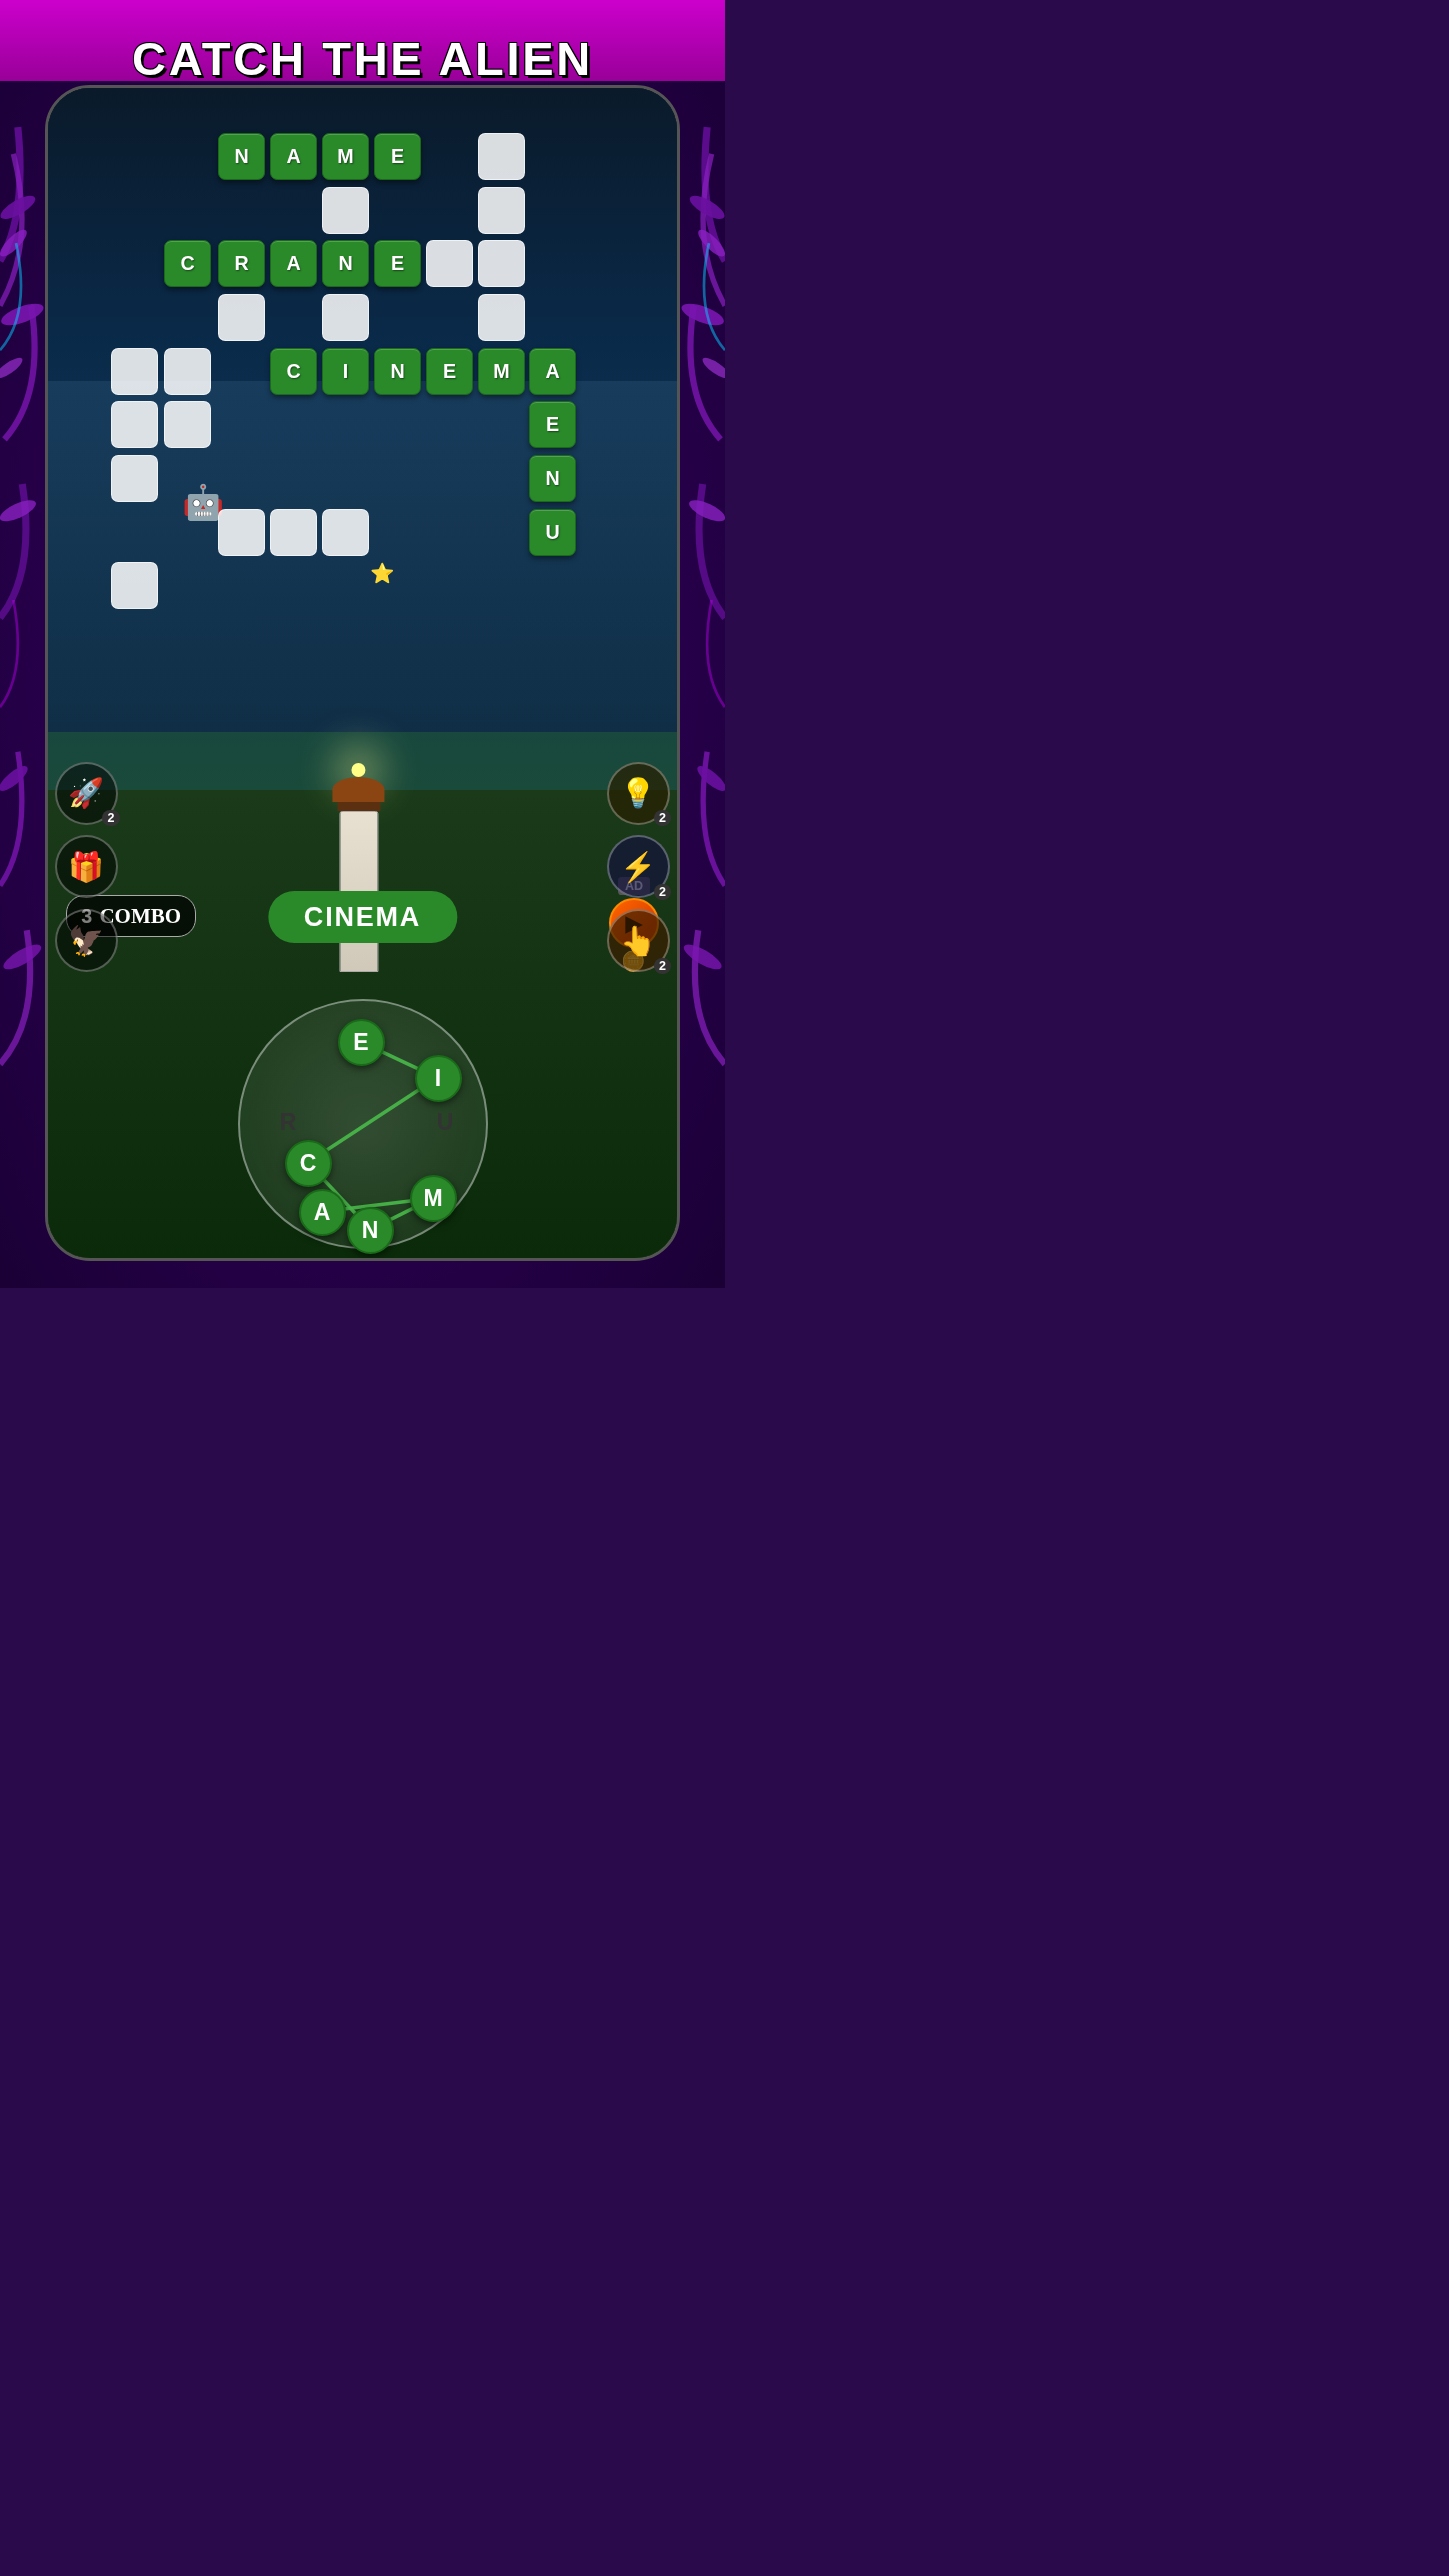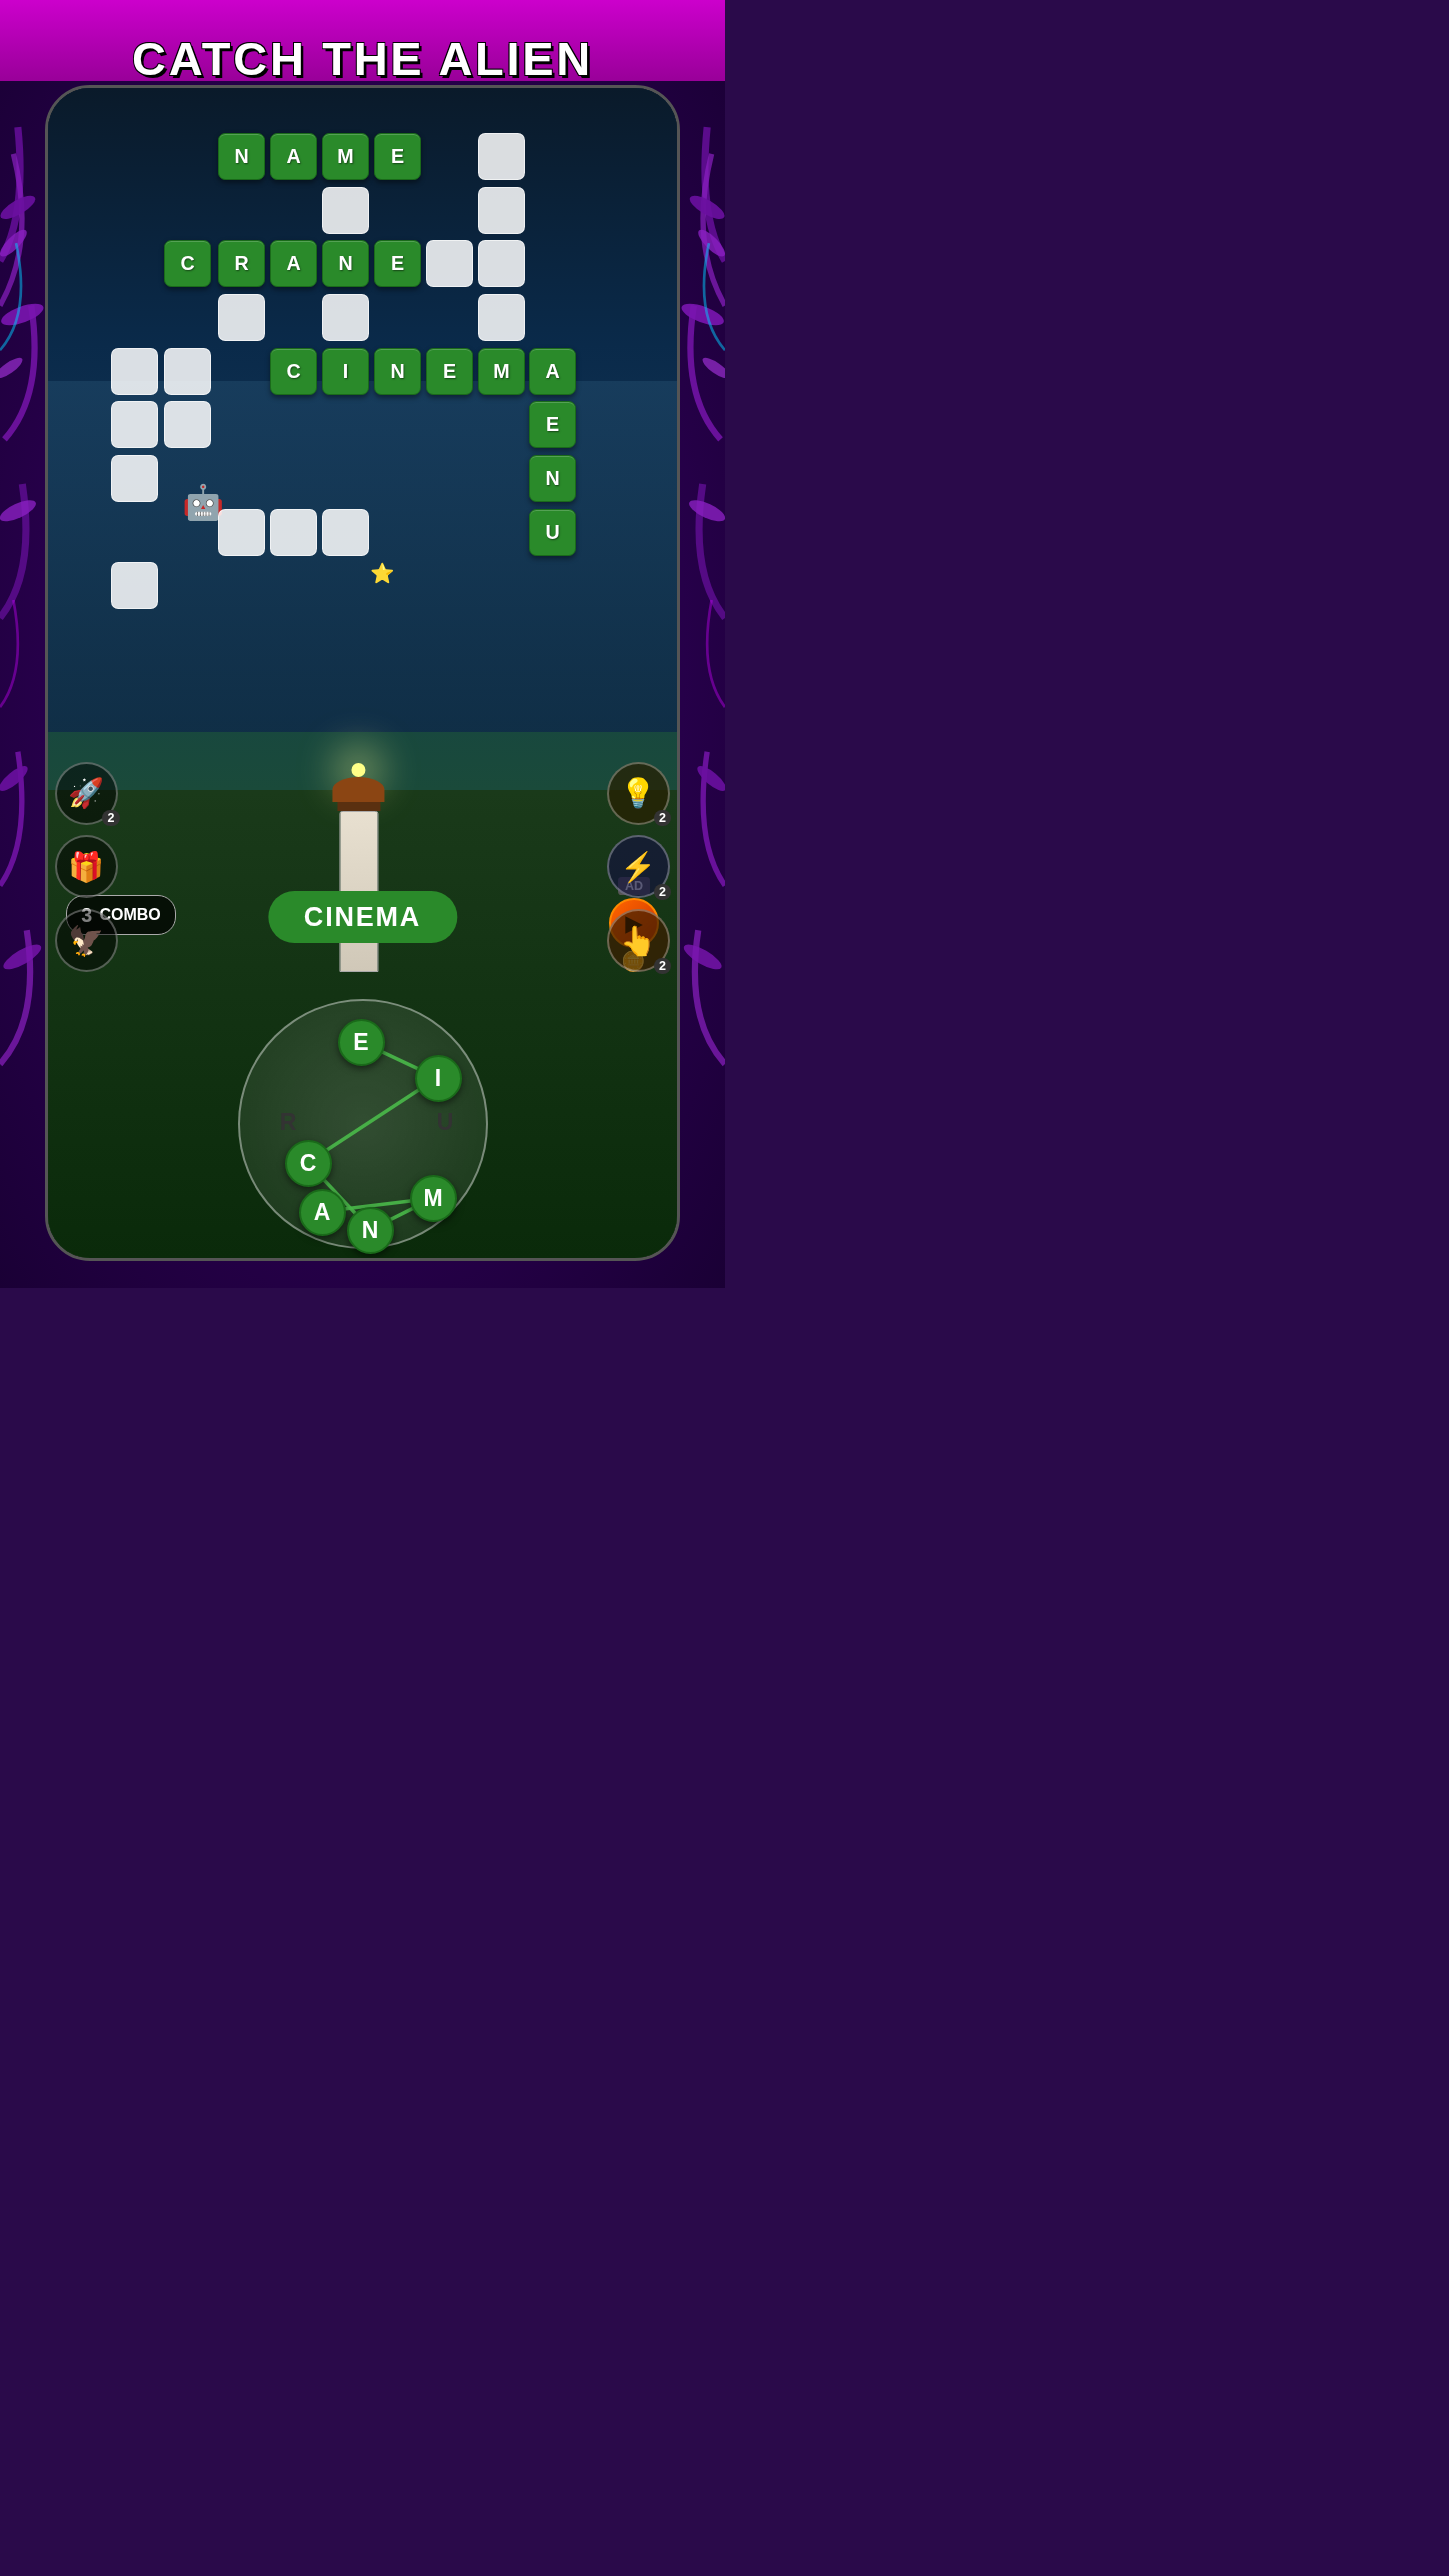--- a/index.html
+++ b/index.html
@@ -150,22 +150,23 @@
       align-items: center;
       gap: 7.2px;
     }
     .combo-num {
       color: white;
       font-size: 19.7px;
       font-weight: 900;
     }
     .combo-label {
       color: white;
-      font-size: 16px;
+      font-size: 21px;
       font-weight: 700;
+      font-family: Liberation Serif, serif;
     }
 
     
     .ad-button {
       position: absolute;
       top: 4px;
       right: 18px;
       display: flex;
       flex-direction: column;
       align-items: center;

